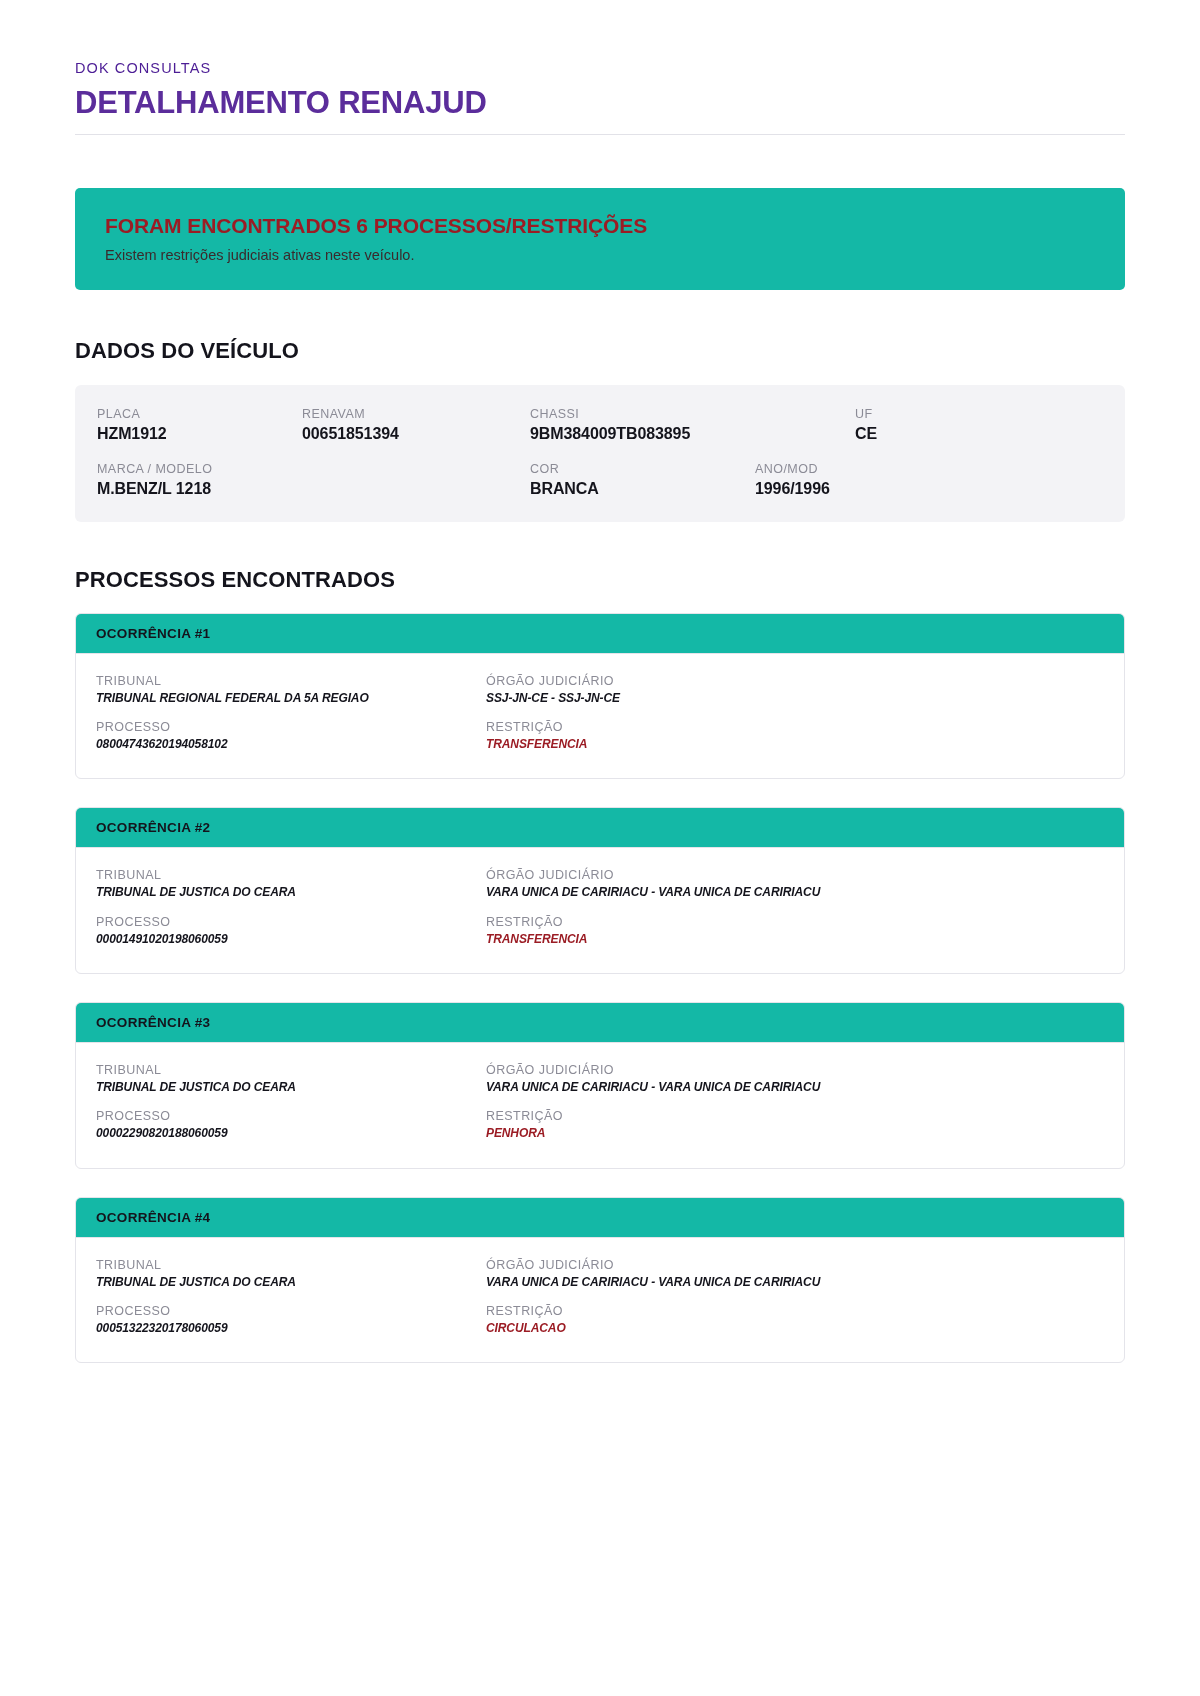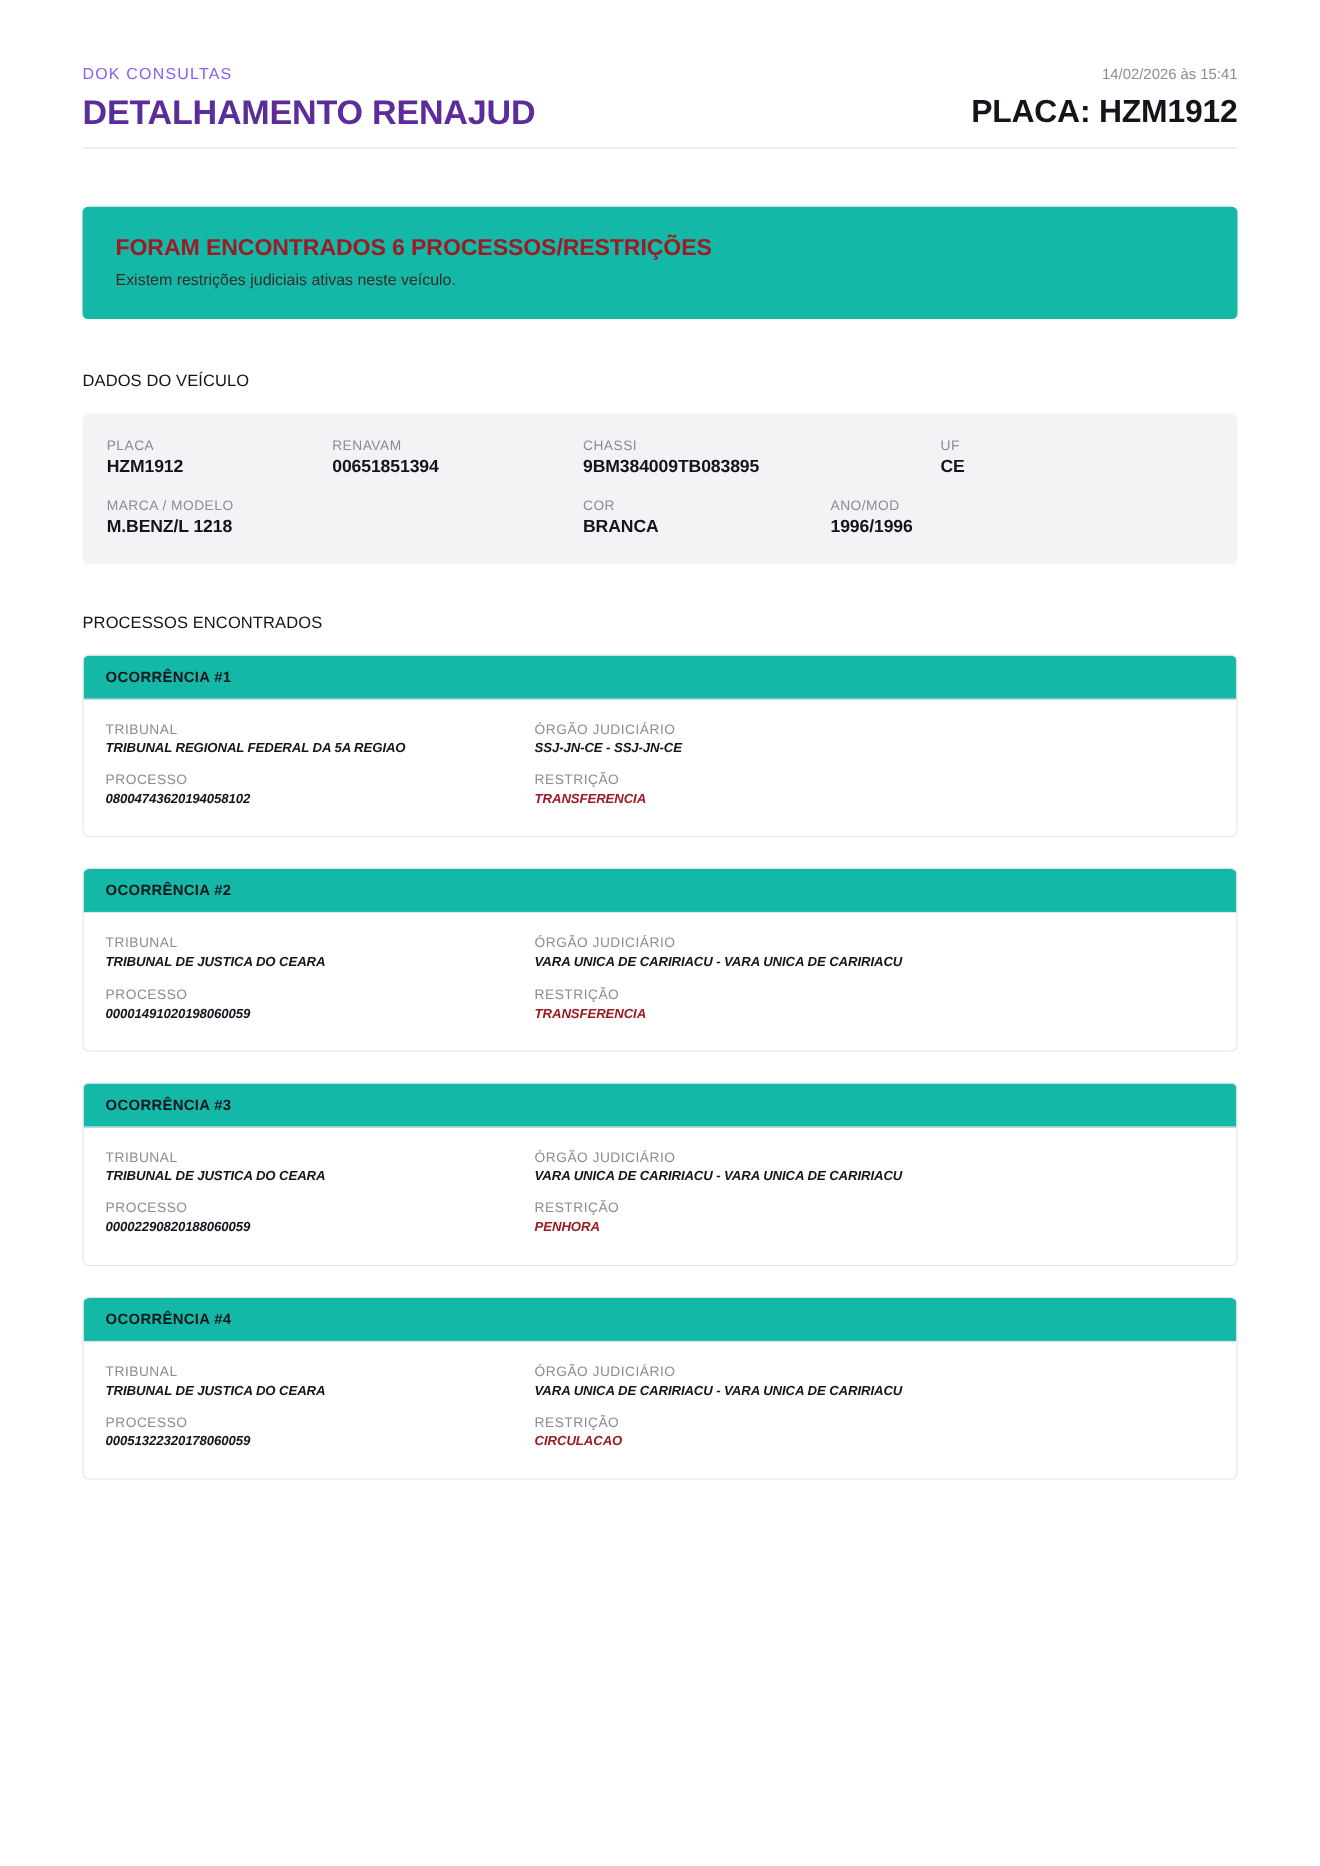--- a/index.html
+++ b/index.html
@@ -27,21 +27,21 @@
     align-items: flex-start;
     padding-bottom: 14px;
     border-bottom: 1px solid #e2e2e8;
   }
   .header-left { display: flex; flex-direction: column; }
   .header-right { display: flex; flex-direction: column; align-items: flex-end; }
 
   .brand-label {
     font-size: 14.5px;
     letter-spacing: 1.1px;
-    color: #8b5cf6;
+    color: #4c1d95;
     font-weight: 400;
     margin-bottom: 11px;
   }
   .doc-title {
     font-size: 31px;
     font-weight: 700;
     color: #5b2d9b;
     letter-spacing: -0.2px;
     line-height: 1.05;
   }
@@ -74,22 +74,22 @@
     margin-bottom: 9px;
   }
   .alert-sub {
     font-size: 14.5px;
     color: #3a2a2c;
     font-weight: 400;
   }
 
   
   .section-title {
-    font-size: 15px;
-    font-weight: 400;
+    font-size: 22px;
+    font-weight: 700;
     color: #14141c;
     letter-spacing: 0.1px;
   }
   .section-title.veh { margin-top: 48px; margin-bottom: 21px; }
   .section-title.proc { margin-top: 45px; margin-bottom: 20px; }
 
   
   .vehicle-card {
     background: #f3f3f6;
     border-radius: 6px;
@@ -161,24 +161,20 @@
 </head>
 <body>
 
 <div class="page">
 
   <div class="doc-header">
     <div class="header-left">
       <div class="brand-label">DOK CONSULTAS</div>
       <div class="doc-title">DETALHAMENTO RENAJUD</div>
     </div>
-    <div class="header-right">
-      <div class="timestamp">14/02/2026 às 15:41</div>
-      <div class="plate-title">PLACA: HZM1912</div>
-    </div>
   </div>
 
   <div class="alert-banner">
     <div class="alert-title">FORAM ENCONTRADOS 6 PROCESSOS/RESTRIÇÕES</div>
     <div class="alert-sub">Existem restrições judiciais ativas neste veículo.</div>
   </div>
 
   <div class="section-title veh">DADOS DO VEÍCULO</div>
 
   <div class="vehicle-card">

